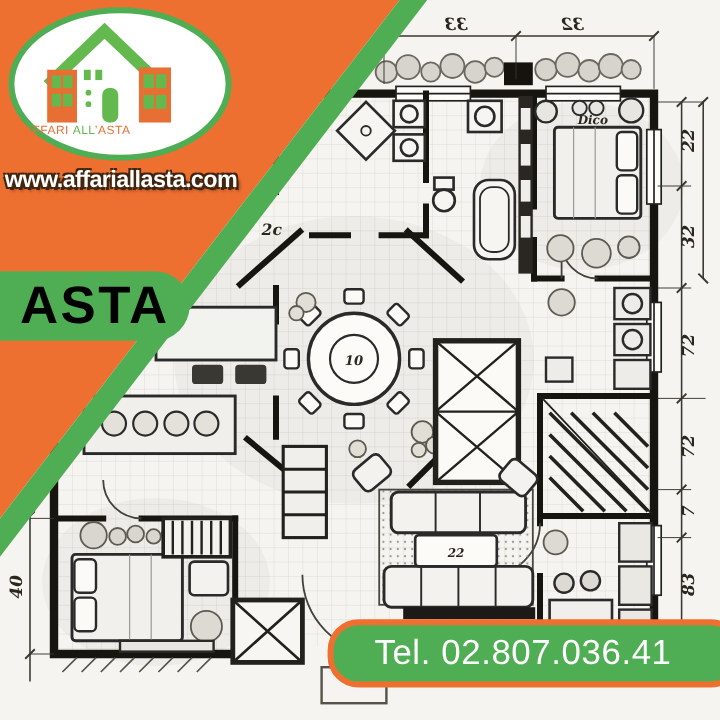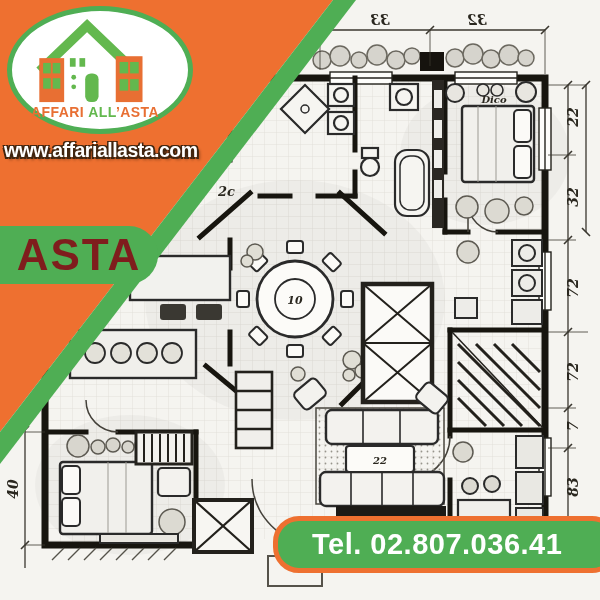--- a/index.html
+++ b/index.html
@@ -23,51 +23,51 @@
   .fill-orange{fill:var(--orange);}
   .fill-green{fill:var(--green);}
   
   .oval{
     position:absolute;left:7px;top:6px;width:186px;height:128px;
     background:#ffffff;border:5px solid var(--green);border-radius:50%;
     box-sizing:border-box;
   }
   .logo-house{position:absolute;left:18px;top:7px;width:118px;height:86px;}
   .brand{
-    position:absolute;left:8px;top:93px;width:150px;text-align:center;
-    font-size:14px;font-weight:bold;letter-spacing:.4px;white-space:nowrap;
+    position:absolute;left:8px;top:93px;width:150px;
+    font-size:10px;font-weight:normal;letter-spacing:.4px;white-space:nowrap;
   }
   .brand .b-or{color:var(--logo_orange);}
   .brand .b-gr{color:var(--logo_green);}
   
   .website{
     position:absolute;left:4px;top:139px;width:200px;text-align:left;
     font-size:19.5px;font-weight:bold;color:#fff;letter-spacing:-.5px;
     text-shadow:2px 2px 0 #40250f,-1.5px -1.5px 0 #40250f,1.5px -1.5px 0 #40250f,
                 -1.5px 1.5px 0 #40250f,3px 3px 3px rgba(0,0,0,.35);
     white-space:nowrap;
   }
   
   .asta-badge{
     position:absolute;left:0;top:226px;width:158px;height:58px;
     background:var(--green);border-radius:0 30px 30px 0;
     display:flex;align-items:center;justify-content:center;
   }
   .asta-badge span{
-    color:#7f1d1d;font-size:44px;font-weight:bold;letter-spacing:2px;line-height:1;
+    color:#000000;font-size:44px;font-weight:bold;letter-spacing:2px;line-height:1;
   }
   
   .tel-banner{
     position:absolute;left:273px;top:516px;width:345px;height:57px;
     background:var(--green);border:5px solid var(--orange);border-radius:26px;
     box-sizing:border-box;display:flex;align-items:center;
     padding-left:34px;
   }
   .tel-banner span{
-    color:#fff;font-size:29px;font-weight:bold;letter-spacing:.5px;white-space:nowrap;
+    color:#fff;font-size:29px;font-weight:normal;letter-spacing:.5px;white-space:nowrap;
   }
 </style>
 </head>
 <body>
 
 <div class="stage">
 
   <svg class="plan" width="600" height="600" viewBox="0 0 600 600">
     <defs>
       <pattern id="grid" width="12" height="12" patternUnits="userSpaceOnUse">

